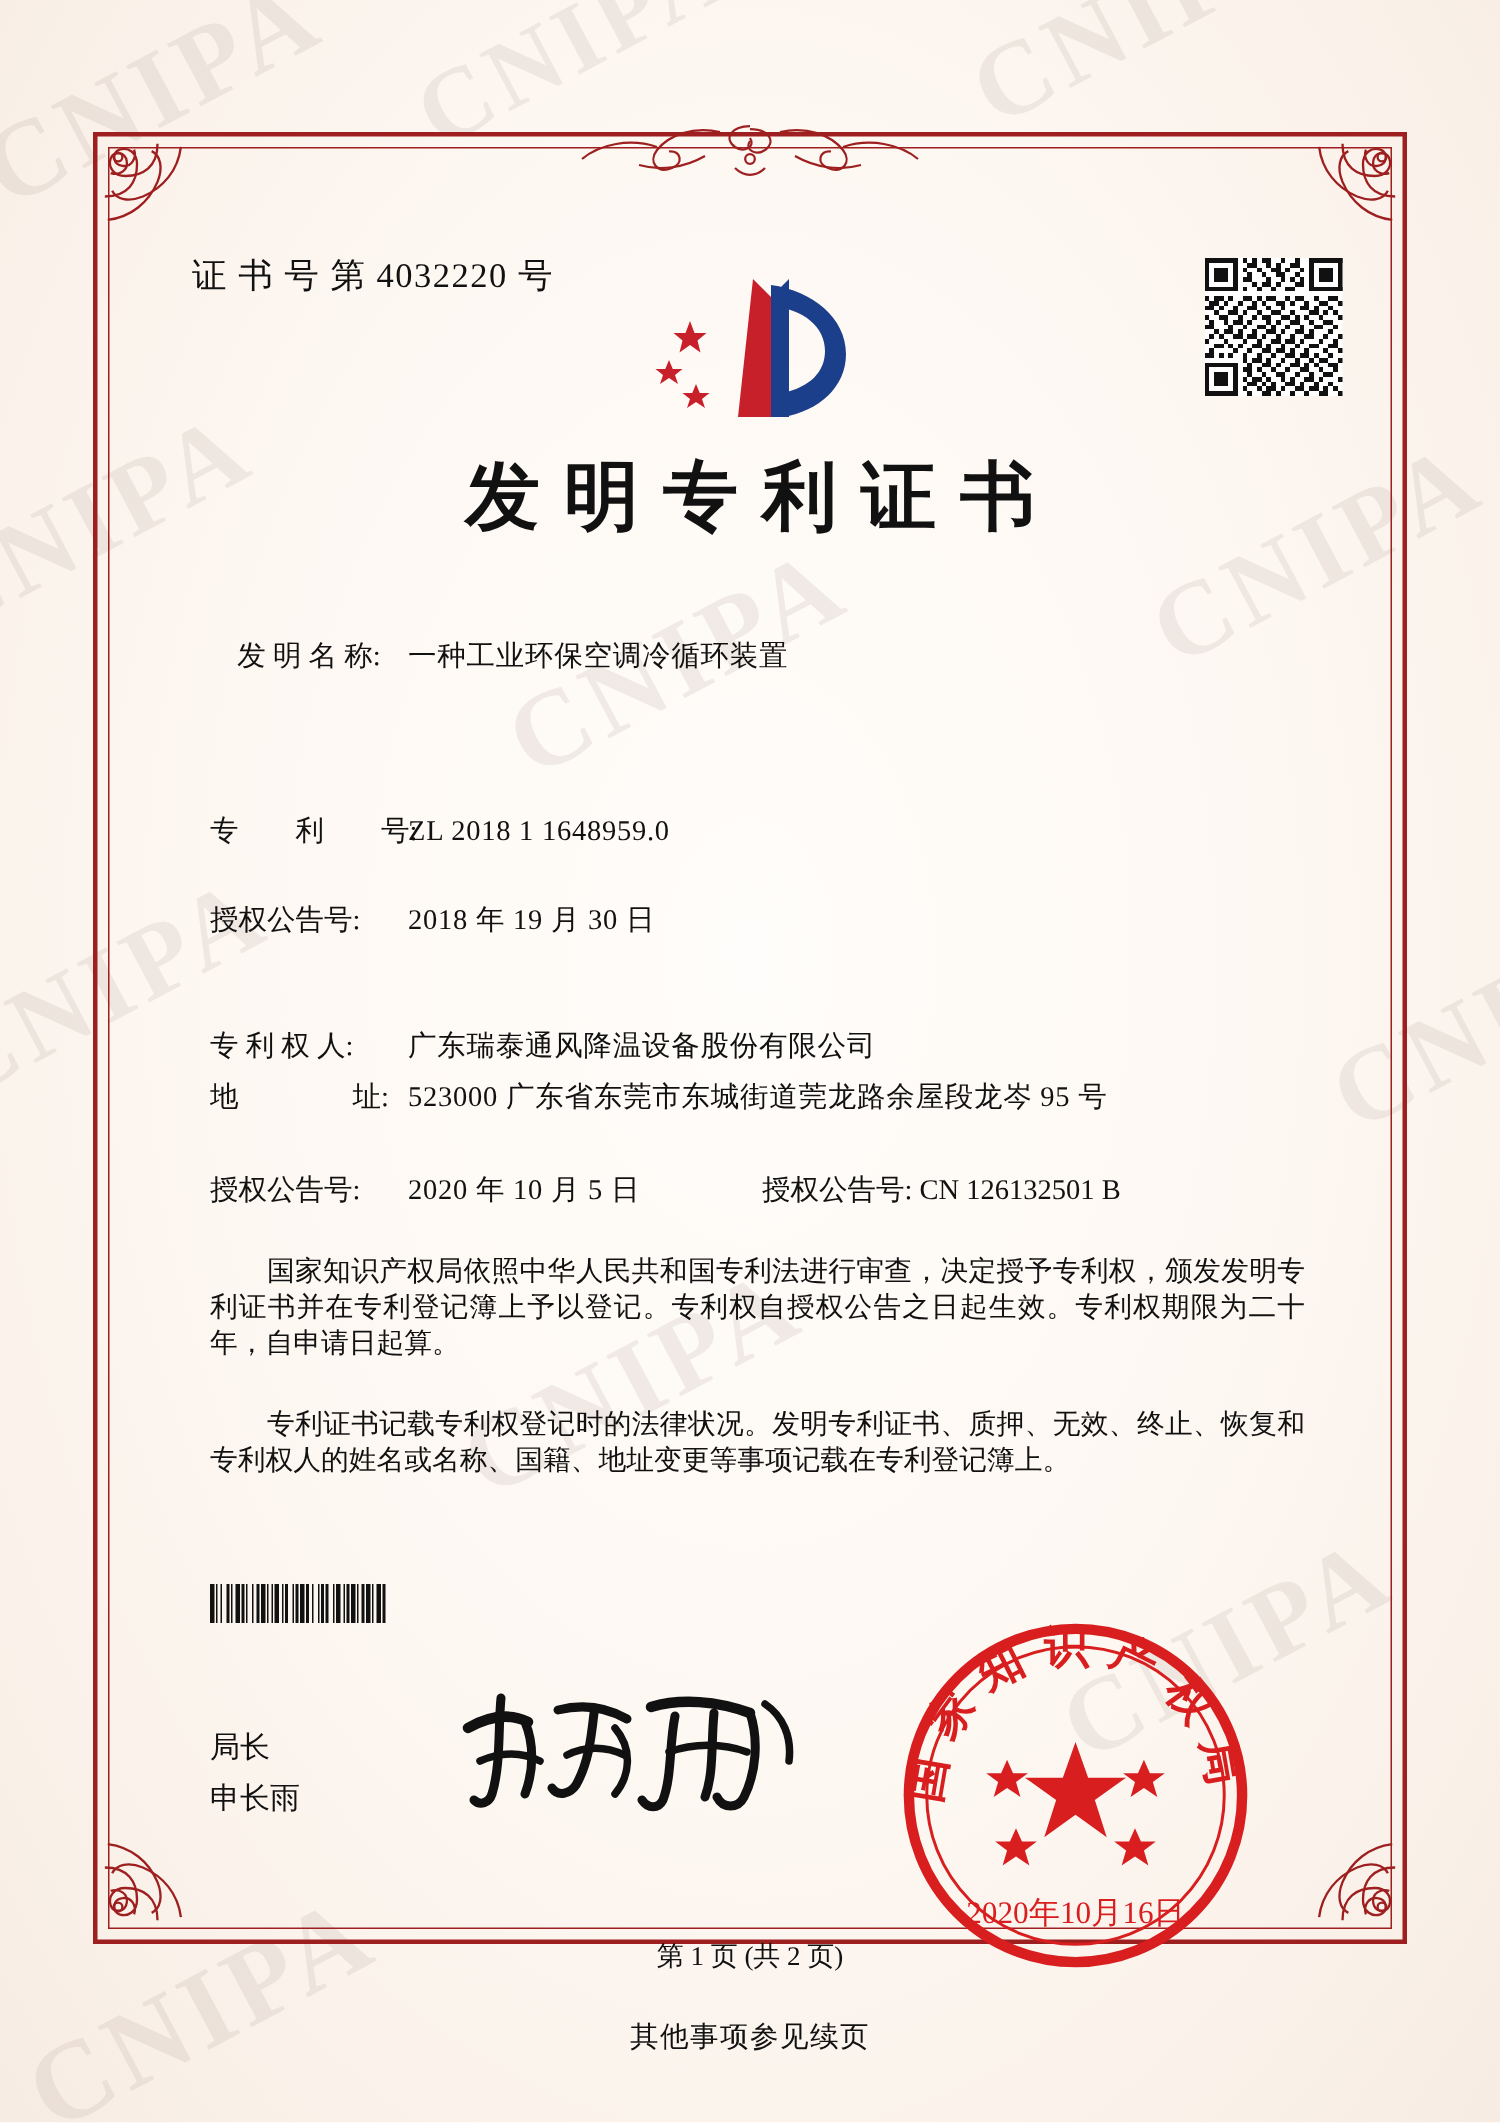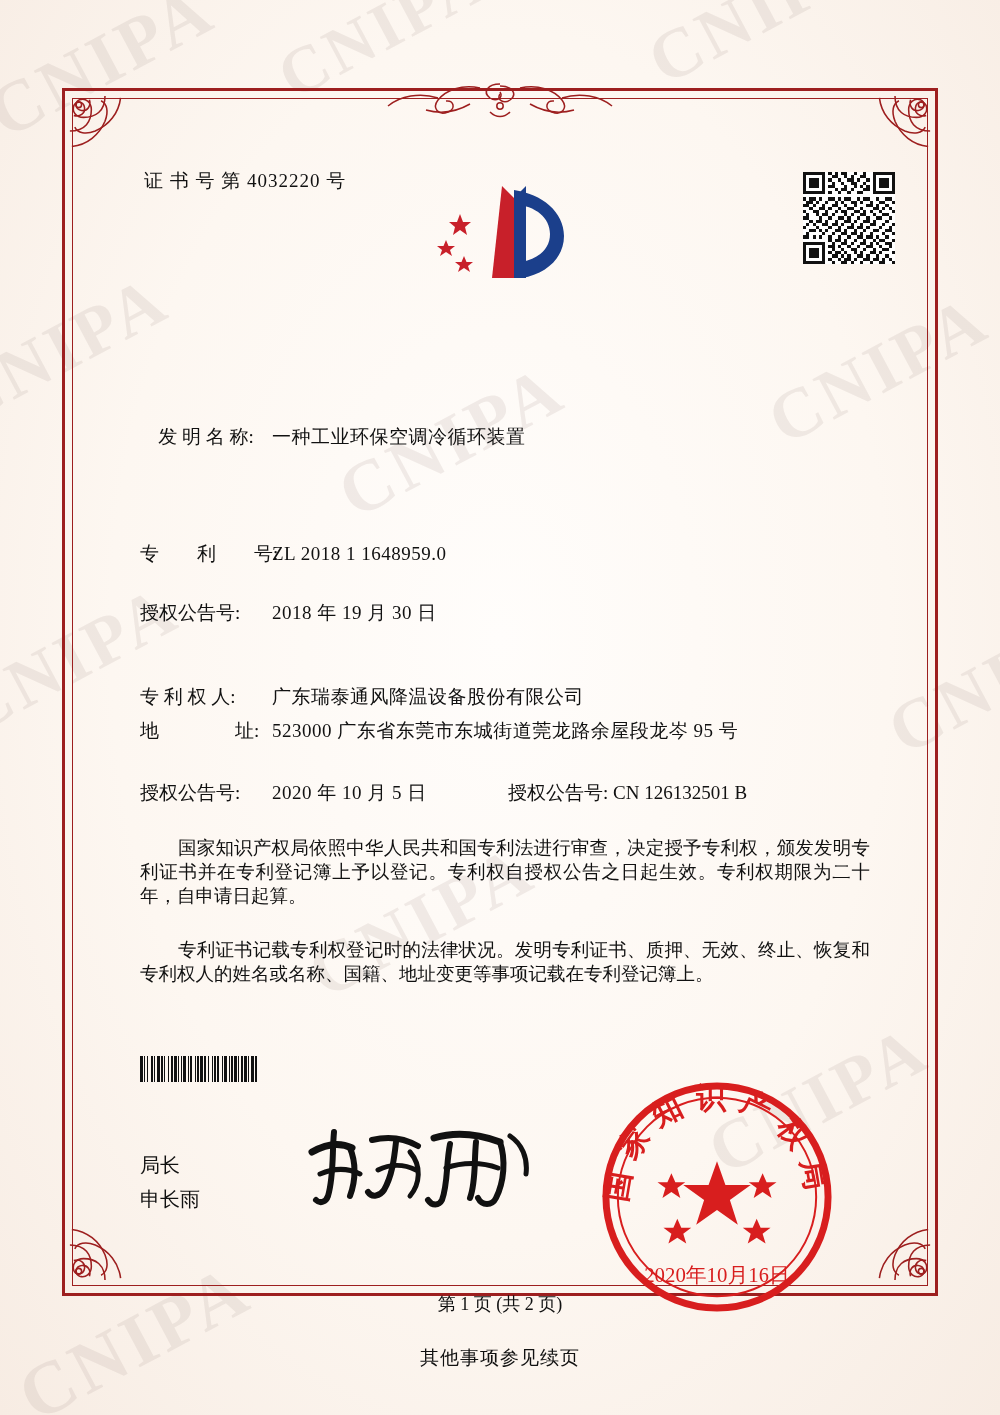--- a/index.html
+++ b/index.html
@@ -82,24 +82,23 @@
     height: 42px;
     color: #9d1f1f;
   }
   #top-flourish svg { width: 100%; height: 100%; display: block; }
 
   
   #cert-no {
     position: absolute;
     left: 128px;
     top: 168px;
-    font-size: 19px;
+    font-size: 23px;
     letter-spacing: 1px;
     color: #111;
-    margin-left: 16px;
   }
 
   #qr {
     position: absolute;
     left: 803px;
     top: 172px;
     width: 92px;
     height: 92px;
   }
   #qr svg { display:block; width:100%; height:100%; }
@@ -560,20 +559,21 @@
         <polygon points="42,78 44.5,84 51,84 46,88 48,94 42,90 36,94 38,88 33,84 39.5,84"></polygon>
       </g>
 
       <polygon points="80,8 92,20 92,100 70,100" fill="#c8202a"></polygon>
 
       <path d="M92 12 C120 16 142 34 142 58 C142 80 124 96 100 100 L100 84 C118 80 128 70 128 56 C128 40 114 28 92 26 Z" fill="#1b3f8b"></path>
       <path d="M92 20 L104 8 L104 100 L92 100 Z" fill="#1b3f8b"></path>
     </svg>
   </div>
 
+  <div id="title">发明专利证书</div>
 
   <div class="field" id="f-name">
     <span class="lbl">发 明 名 称:</span><span class="val">一种工业环保空调冷循环装置</span>
   </div>
   <div class="field" id="f-patno">
     <span class="lbl">专　　利　　号:</span><span class="val">ZL 2018 1 1648959.0</span>
   </div>
   <div class="field" id="f-appd">
     <span class="lbl">授权公告号:</span><span class="val">2018 年 19 月 30 日</span>
   </div>

